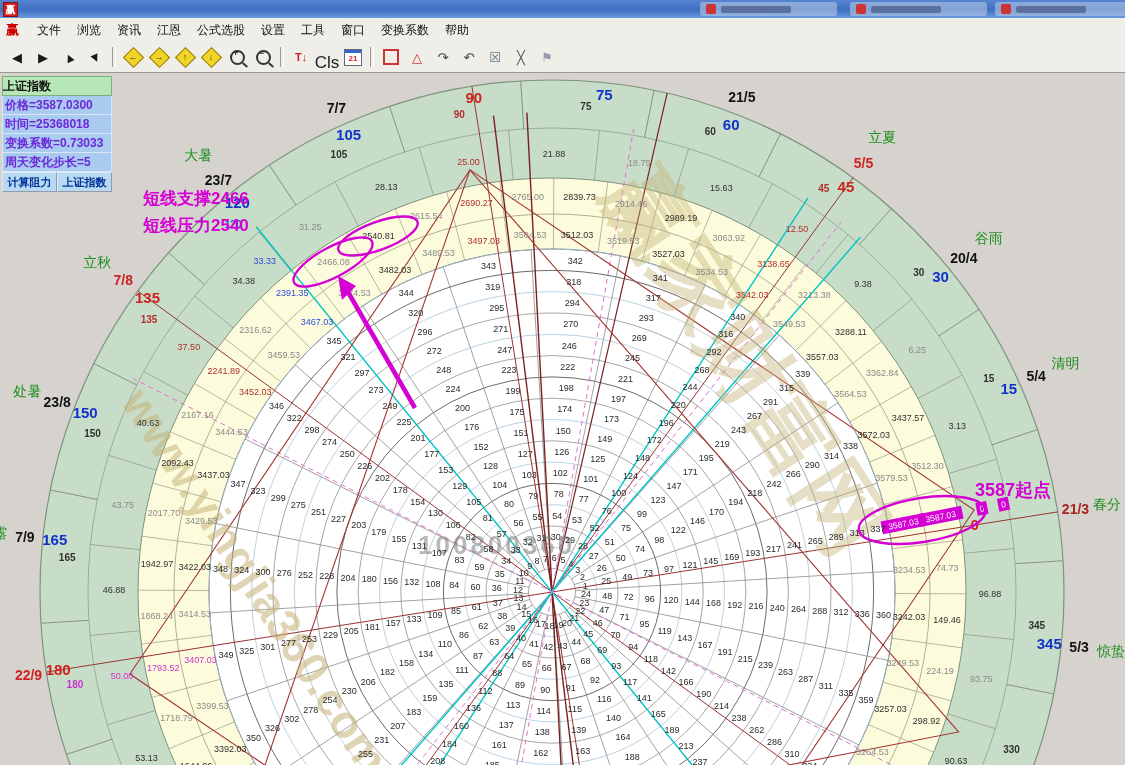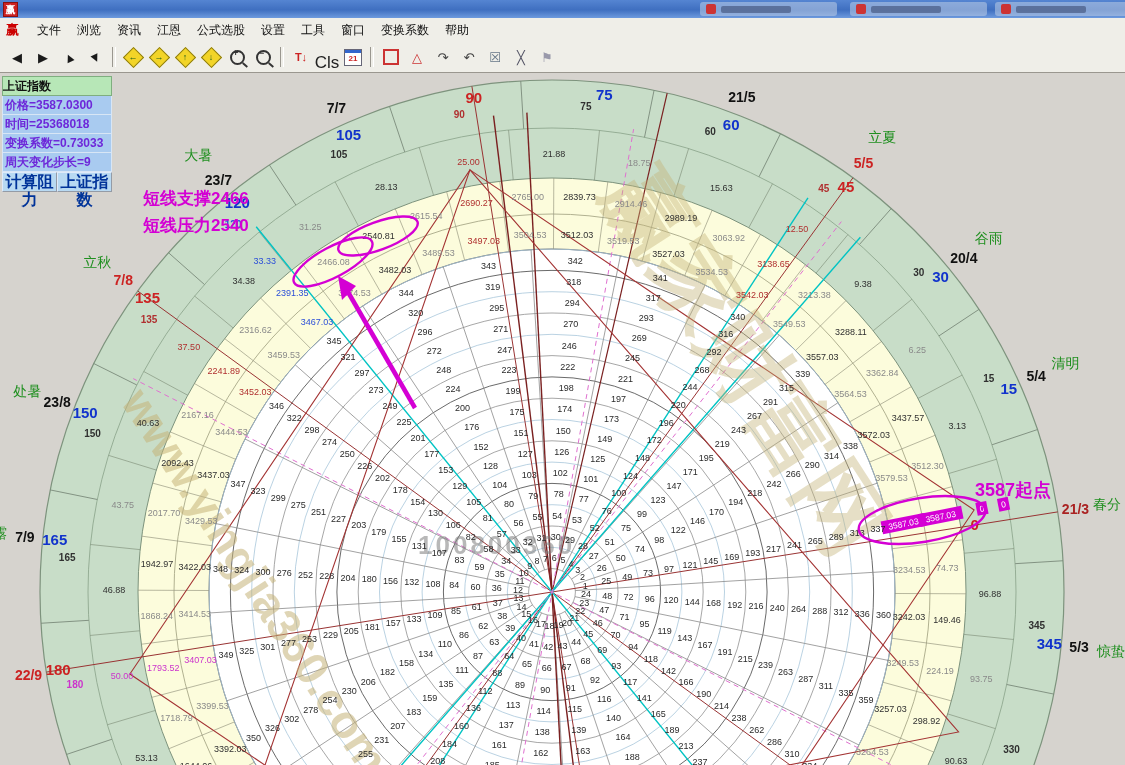--- a/index.html
+++ b/index.html
@@ -38,21 +38,21 @@
   
   #client{position:absolute;left:0;top:72px;width:1125px;height:693px;overflow:hidden;}
   
   #panel{position:absolute;left:2px;top:4px;width:110px;z-index:5;font-size:12px;}
   #panel-title{background:#b7e7b7;border:1px solid #7fae7f;
     font-weight:bold;color:#111;height:18px;line-height:18px;}
   .prow{background:#a9cbf0;border:1px solid #d8e6f5;border-top:none;height:18px;line-height:18px;
     padding-left:2px;color:#6d28d9;font-weight:bold;white-space:nowrap;overflow:hidden;}
   #panel-btns{display:flex;}
   .pbtn{flex:1;background:#b8d9f2;border:1px outset #dfeafa;height:18px;line-height:18px;
-    text-align:center;color:#003399;font-weight:bold;font-size:16px;}
+    text-align:center;color:#003399;font-weight:bold;font-size:11px;}
 </style>
 </head>
 <body>
 
 <div id="app">
   <div id="titlebar">
     <div id="app-icon">赢</div>
   <div class="bg-tab" style="left: 700px; width: 125px;">
         <div class="dot"></div>
         <div class="blur"></div>
@@ -129,21 +129,21 @@
       <div class="tbtn" style="color: rgb(85, 85, 102);">╳</div>
       <div class="tbtn" style="color: rgb(153, 153, 170);">⚑</div>
     </div>
   <div id="client">
     <div id="panel">
       <div id="panel-title">上证指数</div>
       <div id="panel-rows">
           <div class="prow">价格=3587.0300</div>
           <div class="prow">时间=25368018</div>
           <div class="prow">变换系数=0.73033</div>
-          <div class="prow">周天变化步长=9</div>
+          <div class="prow">周天变化步长=5</div>
         </div>
       <div id="panel-btns">
         <div class="pbtn">计算阻力</div>
         <div class="pbtn">上证指数</div>
       </div>
     </div>
     <svg id="wheel" width="1125" height="693">
         <circle cx="552" cy="520" r="512" fill="#c8ddc8" stroke="#7d937d" stroke-width="1.2"></circle>
         <circle cx="552" cy="520" r="414" fill="#fcfcdc" stroke="#7d937d" stroke-width="1"></circle>
         <circle cx="552" cy="520" r="343" fill="#ffffff" stroke="#666" stroke-width="1"></circle>

